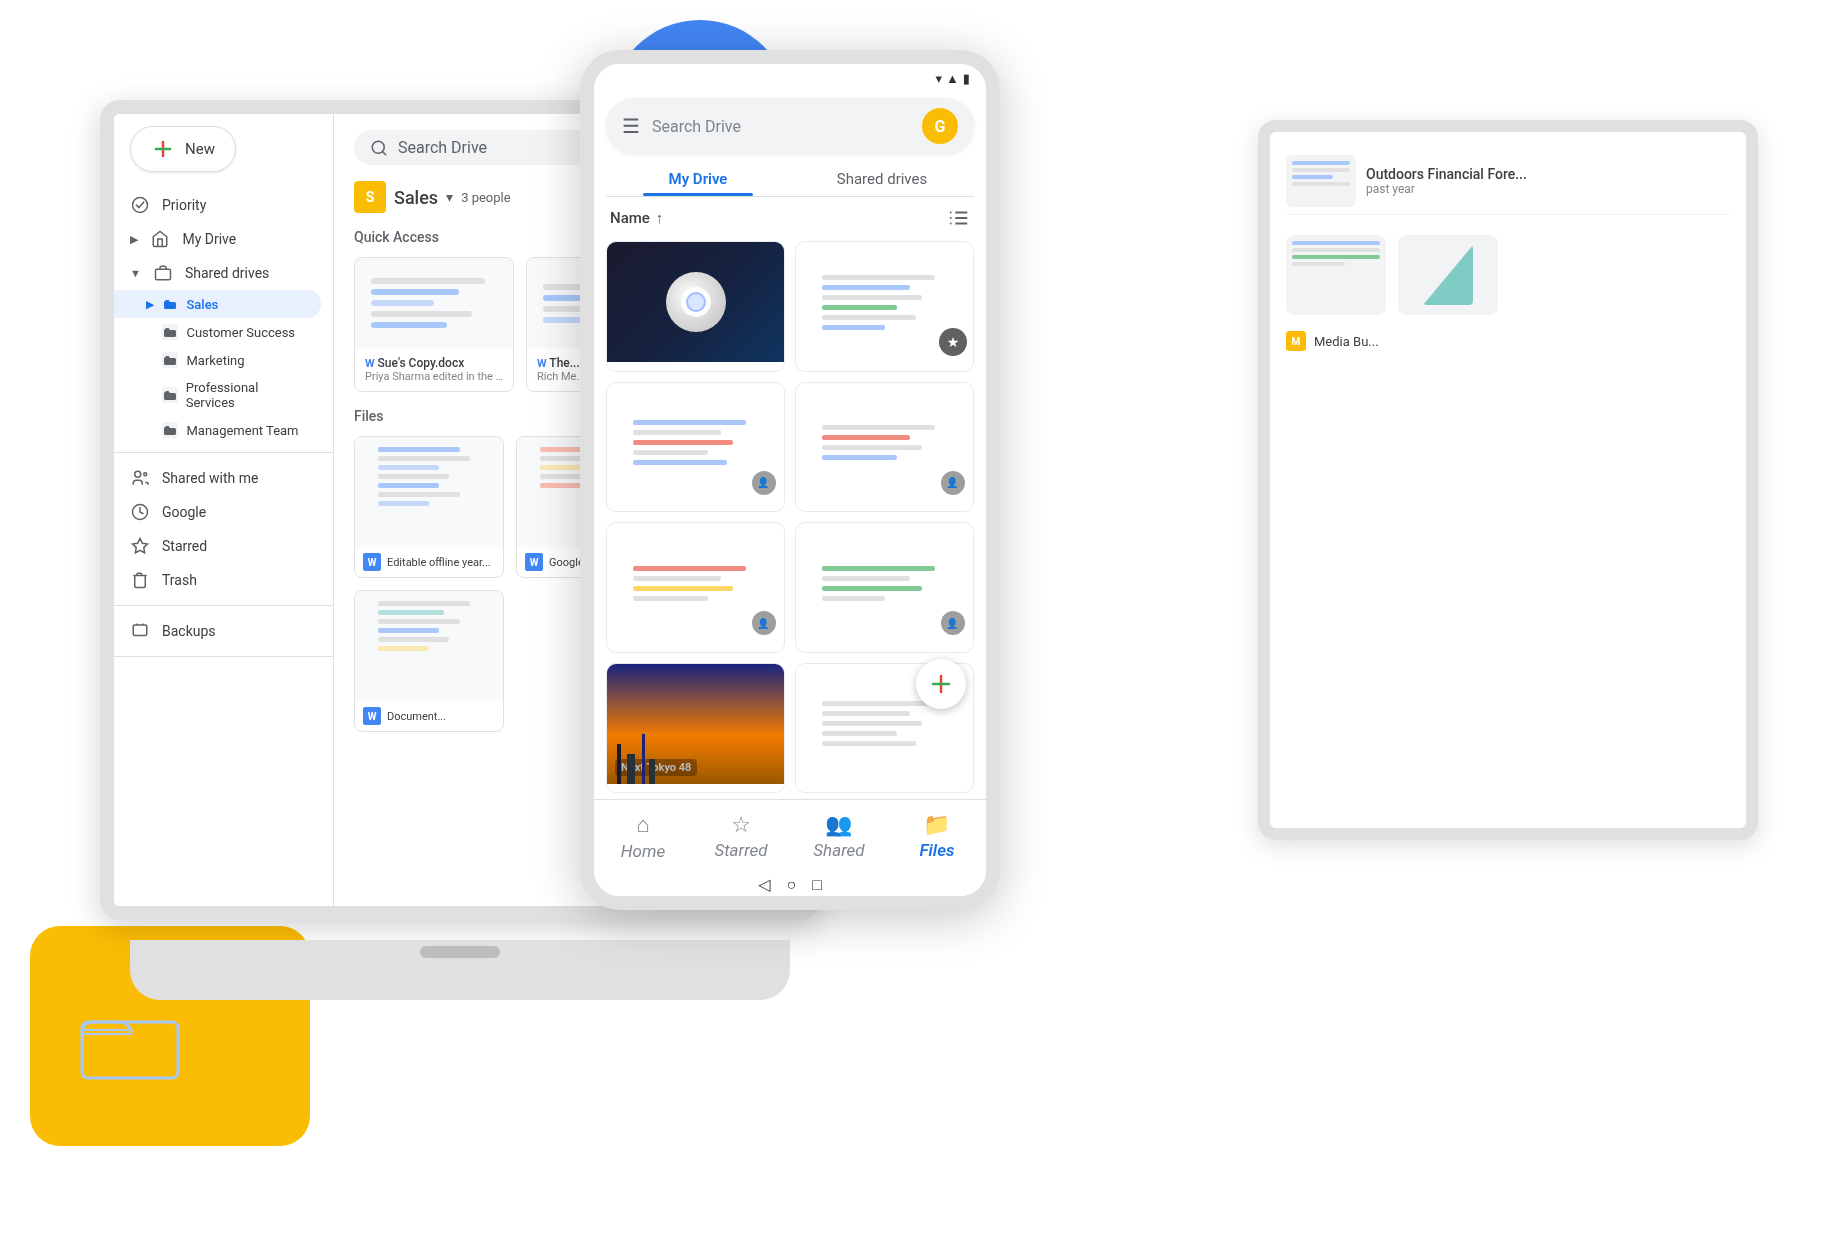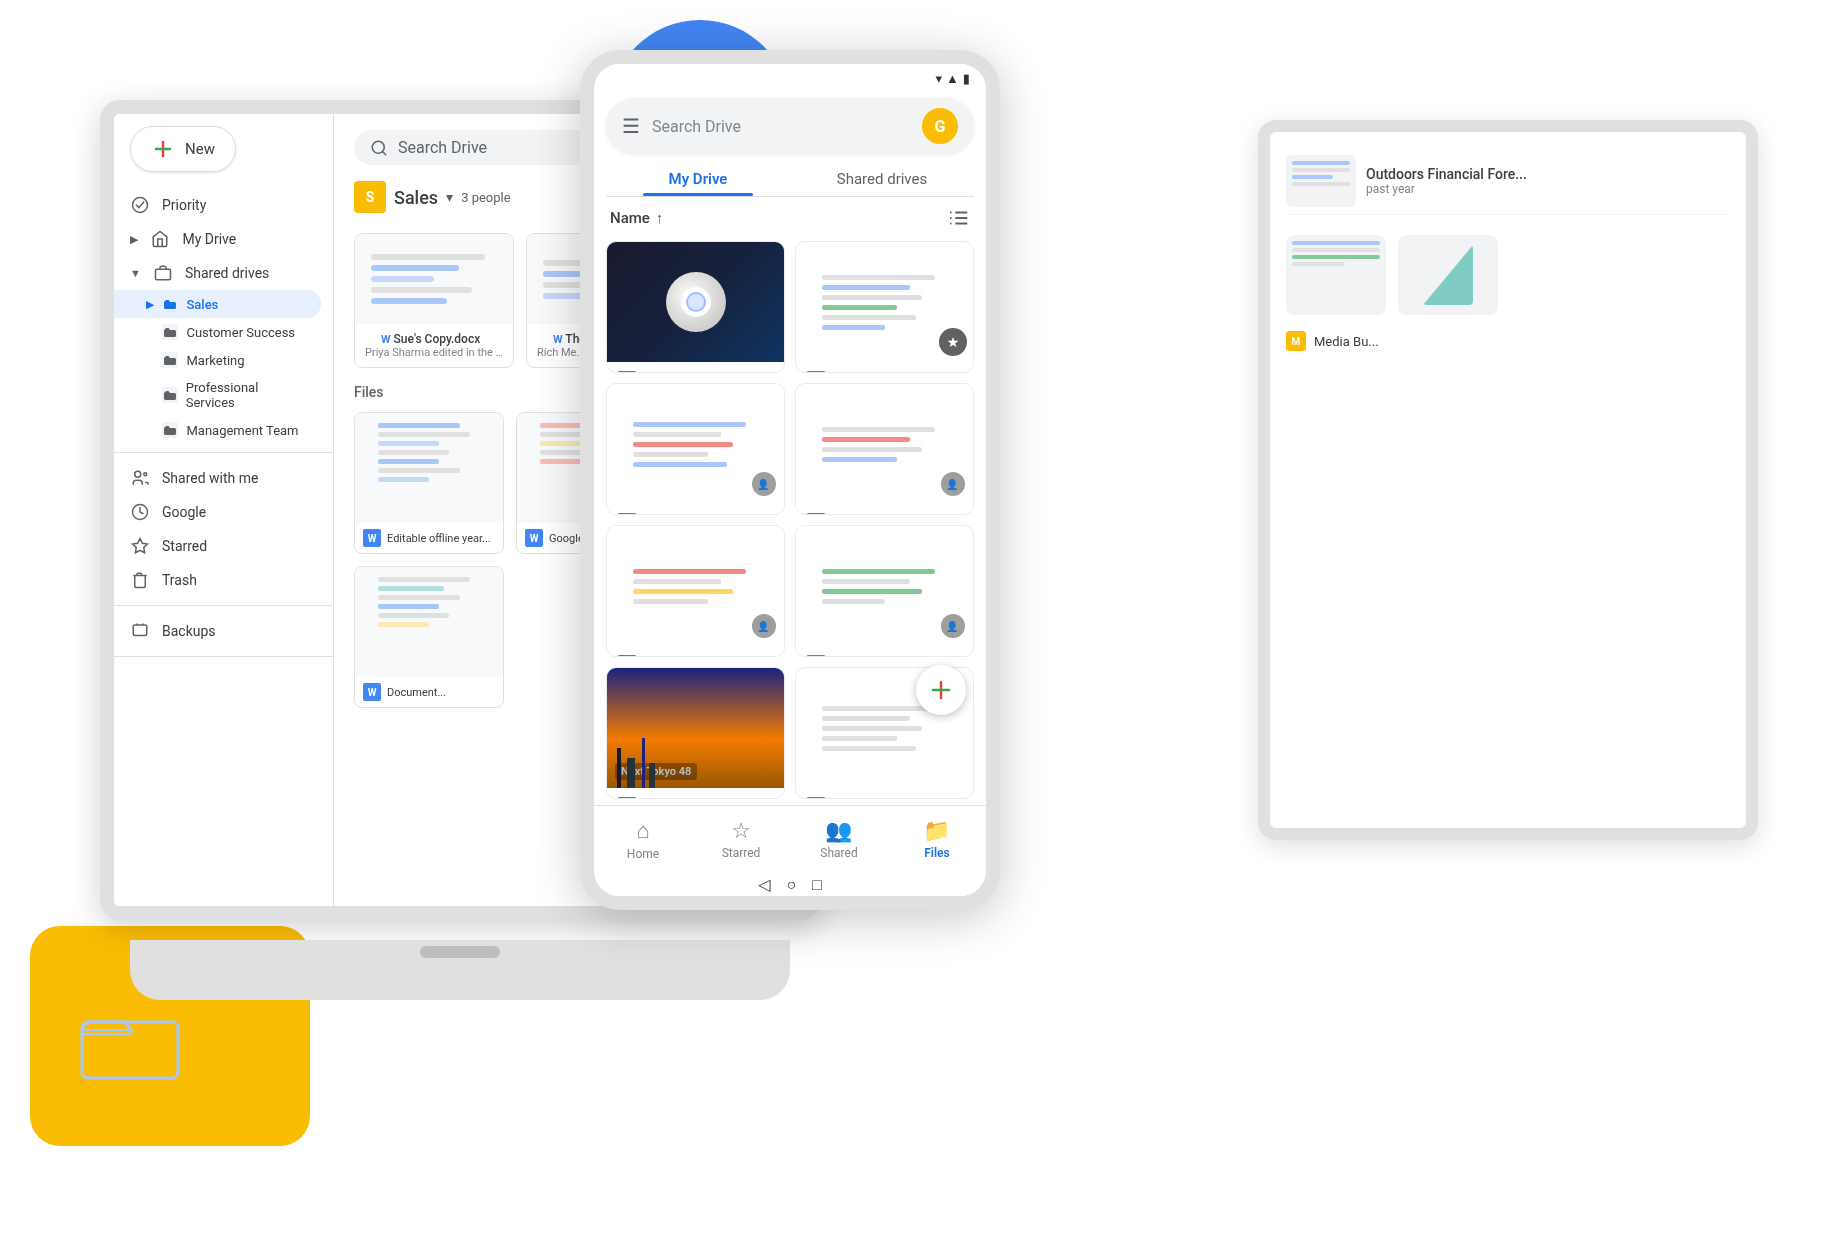--- a/index.html
+++ b/index.html
@@ -233,21 +233,21 @@
     .qa-card-lines {
       width: 80%;
       display: flex;
       flex-direction: column;
       gap: 5px;
     }
     .qa-line { height: 6px; background: #e0e0e0; border-radius: 3px; }
     .qa-line.blue { background: #a8c7fa; }
     .qa-line.light-blue { background: #c5d8fb; }
     .qa-card-info { padding: 8px 10px; }
-    .qa-card-name { font-size: 12px; color: #3c4043; font-weight: 500; white-space: nowrap; overflow: hidden; text-overflow: ellipsis; margin-left: 16px; }
+    .qa-card-name { font-size: 12px; color: #3c4043; font-weight: 500; white-space: nowrap; overflow: hidden; text-overflow: ellipsis; }
     .qa-card-meta { font-size: 11px; color: #80868b; white-space: nowrap; overflow: hidden; text-overflow: ellipsis; }
     .files-section-header { padding: 8px 20px 4px 20px; font-size: 14px; color: #5f6368; font-weight: 500; }
     .files-grid {
       display: flex;
       flex-wrap: wrap;
       gap: 12px;
       padding: 8px 20px;
       overflow: hidden;
     }
     .file-card {
@@ -502,21 +502,21 @@
       flex: 1;
       display: flex;
       flex-direction: column;
       align-items: center;
       gap: 3px;
       cursor: pointer;
       padding: 4px 0;
     }
     .phone-nav-icon { font-size: 22px; color: #80868b; }
     .phone-nav-icon.active-nav { color: #1a73e8; }
-    .phone-nav-label { font-size: 12px; color: #80868b; }
+    .phone-nav-label { font-size: 17px; color: #80868b; font-style: italic; }
     .phone-nav-label.active-nav { color: #1a73e8; font-weight: 600; }
     .phone-fab {
       position: absolute;
       bottom: 90px;
       right: 20px;
       width: 50px;
       height: 50px;
       border-radius: 50%;
       background: #fff;
       box-shadow: 0 2px 8px rgba(0,0,0,0.25);
@@ -755,20 +755,21 @@
         <div class="breadcrumb-bar">
           <svg width="32" height="32" viewBox="0 0 32 32">
             <rect width="32" height="32" rx="4" fill="#fbbc04"></rect>
             <text x="50%" y="54%" dominant-baseline="middle" text-anchor="middle" font-size="14" font-weight="bold" fill="#fff">S</text>
           </svg>
           <span>Sales</span>
           <span style="font-size:14px;color:#5f6368;">▾</span>
           <span class="people-count">3 people</span>
         </div>
 
+        <div class="section-header">Quick Access</div>
         <div class="quick-access-grid">
           <div class="qa-card">
             <div class="qa-card-preview">
               <div class="qa-card-lines">
                 <div class="qa-line" style="width:90%;"></div>
                 <div class="qa-line blue" style="width:70%;"></div>
                 <div class="qa-line light-blue" style="width:50%;"></div>
                 <div class="qa-line" style="width:80%;"></div>
                 <div class="qa-line blue" style="width:60%;"></div>
               </div>

